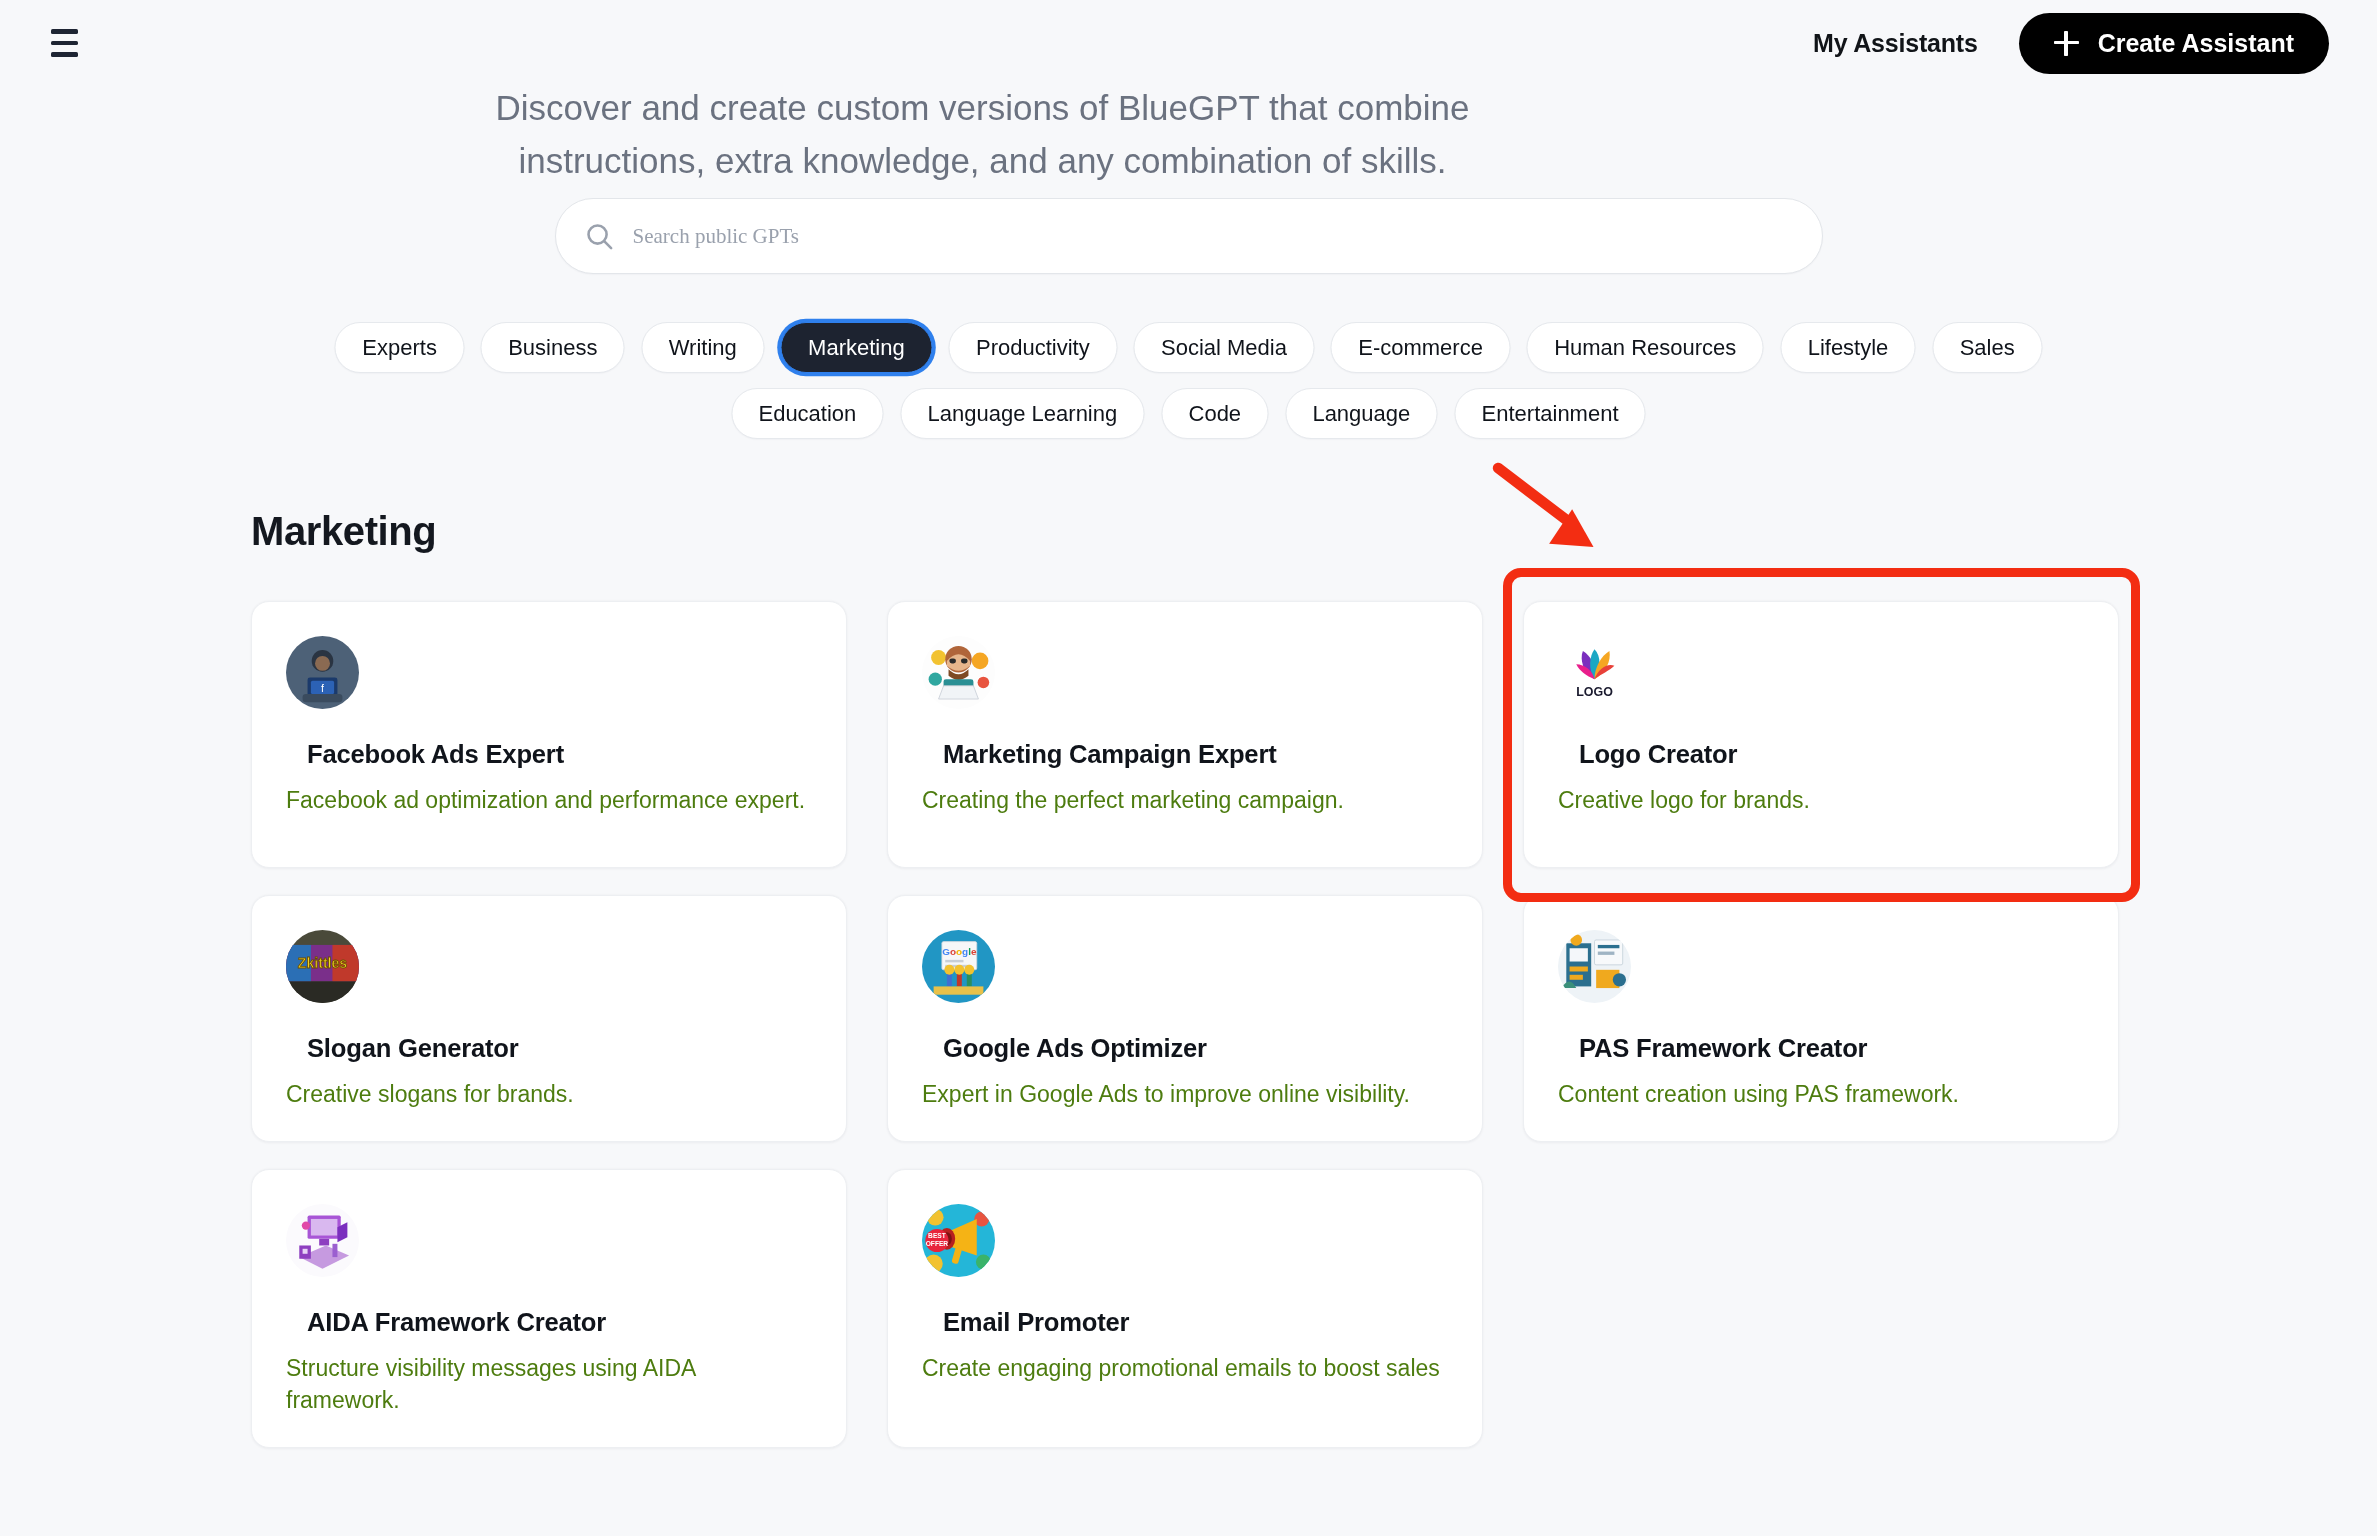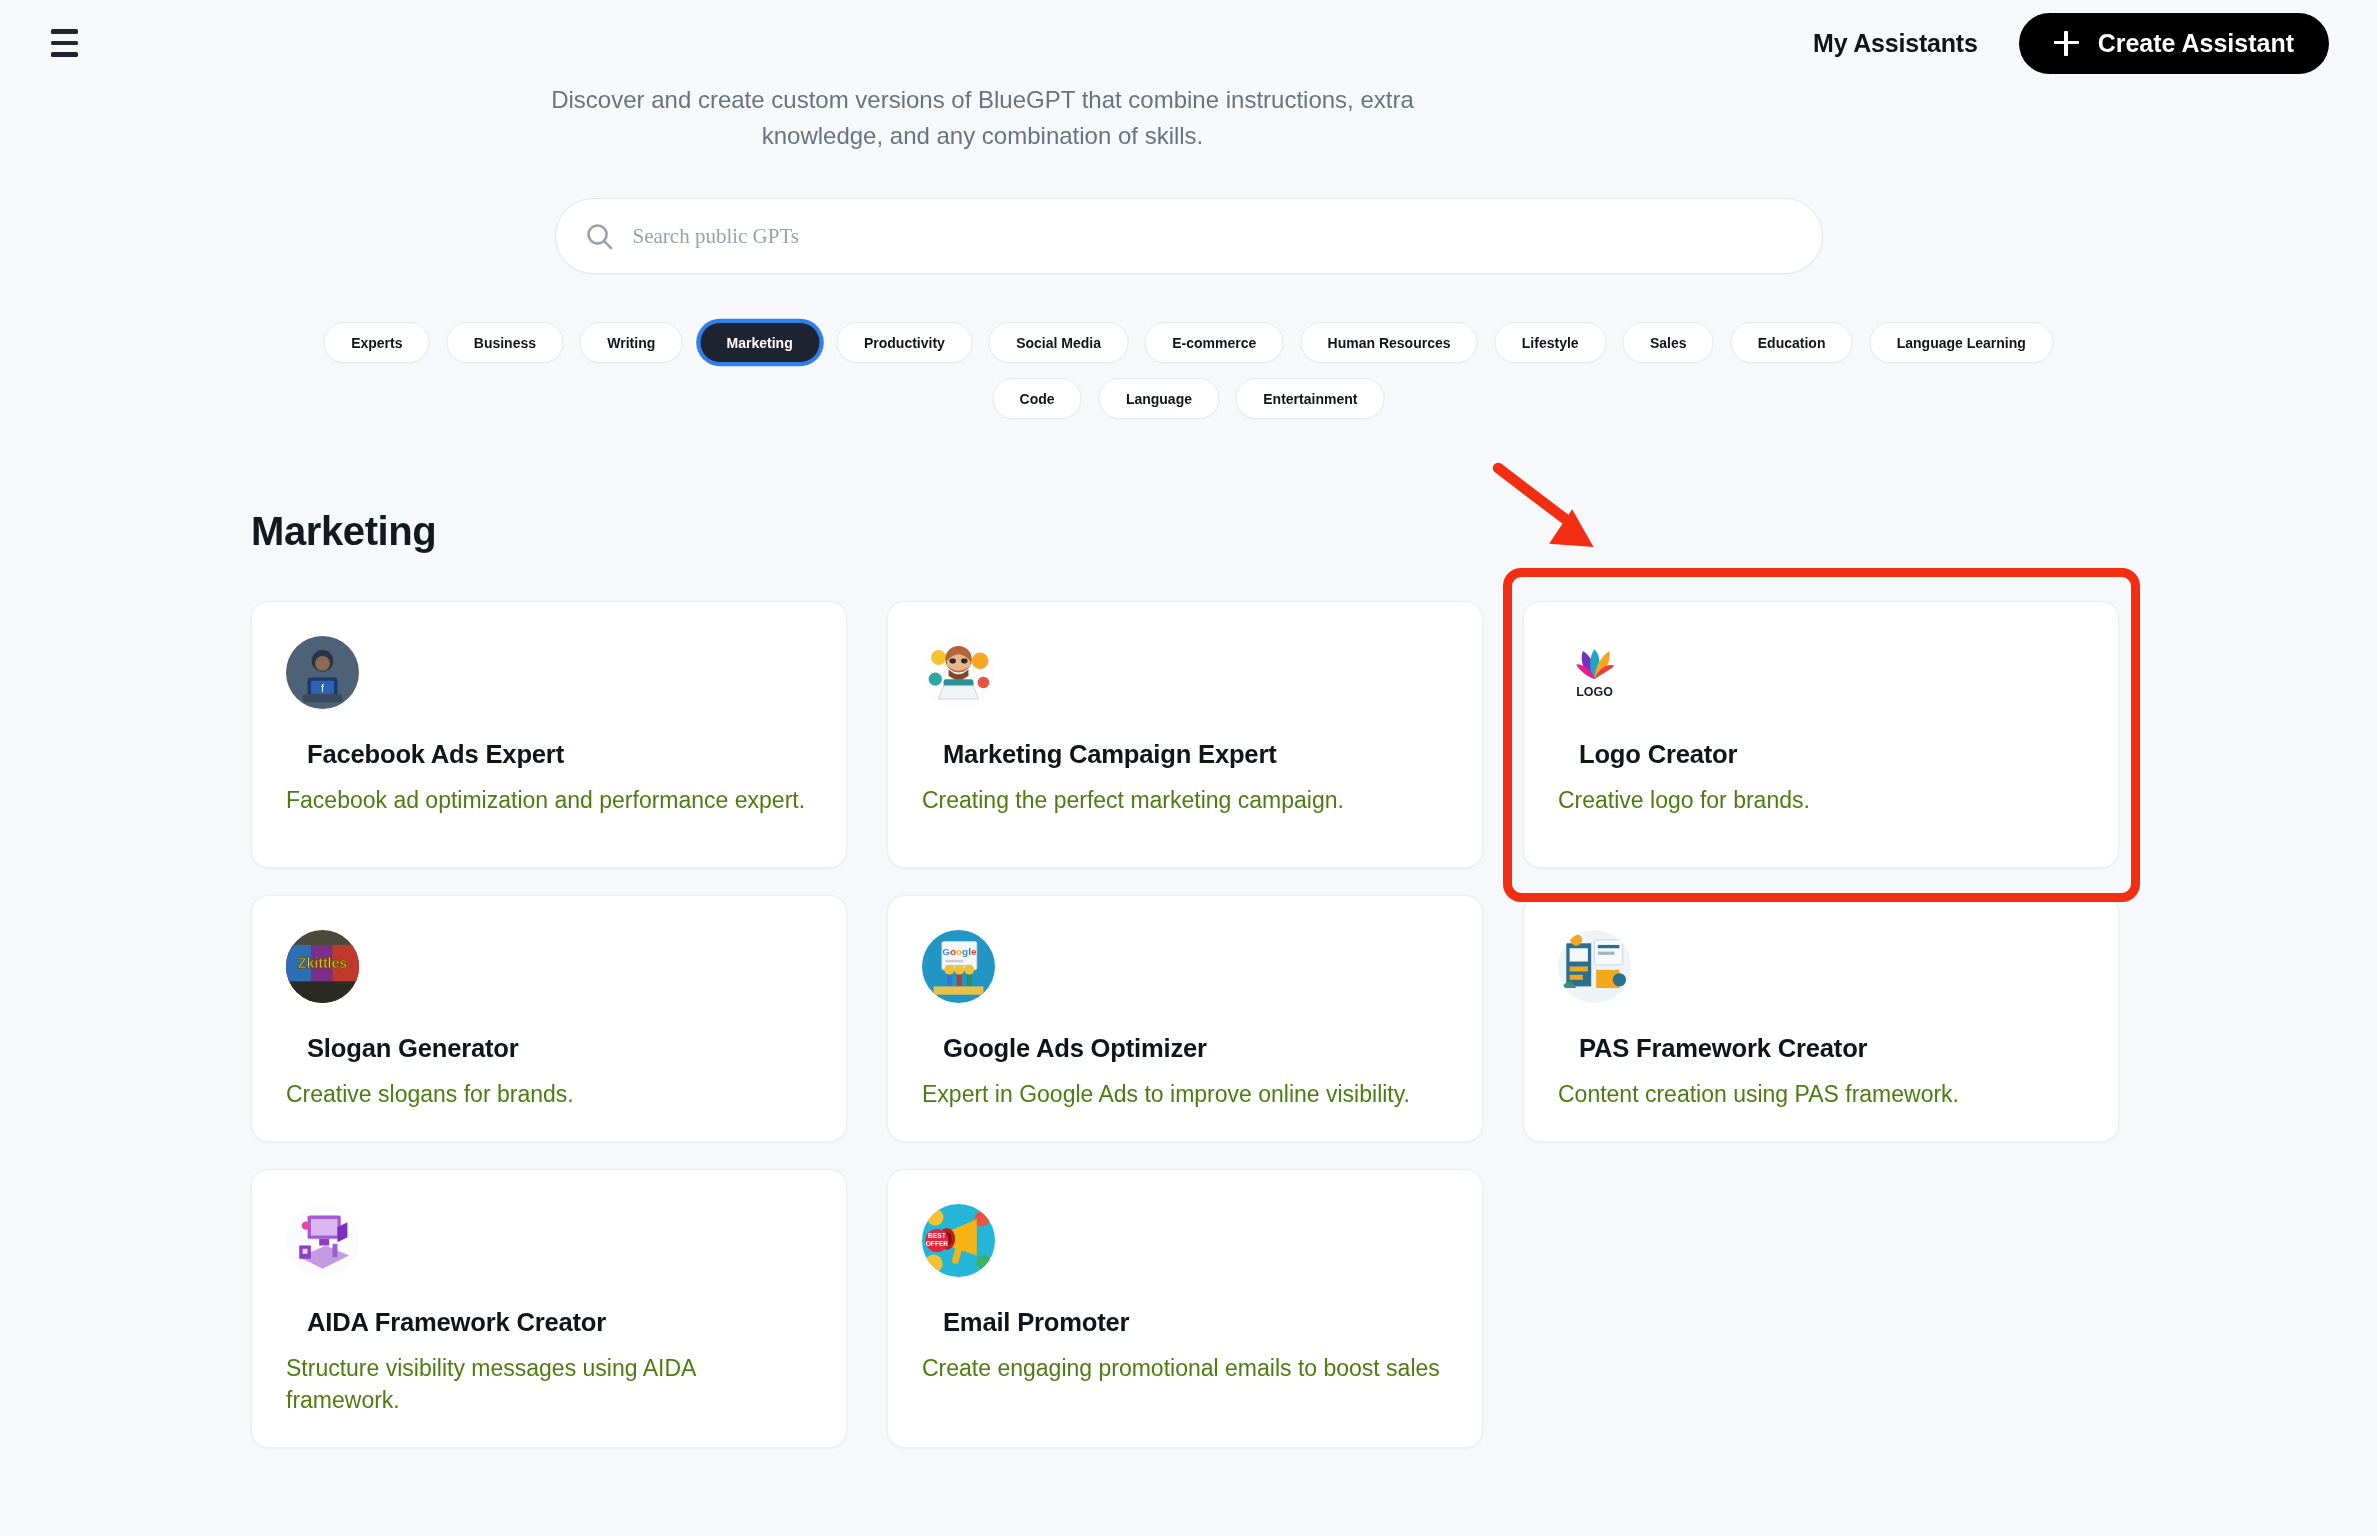--- a/index.html
+++ b/index.html
@@ -42,21 +42,21 @@
   }
   .plus-icon::before, .plus-icon::after {
     content: ""; position: absolute; background: #fff; border-radius: 0.8px;
   }
   .plus-icon::before { left: 0; top: 10.7px; width: 25px; height: 3.3px; }
   .plus-icon::after  { top: 0; left: 10.7px; width: 3.3px; height: 25px; }
 
   
   .subtitle {
     position: absolute; top: 82px; left: 0; width: 1965px;
-    text-align: center; font-size: 24px; line-height: 1.5; color: #6b7280;
+    text-align: center; font-size: 35px; line-height: 1.5; color: #6b7280;
     padding: 0 495px;
   }
 
   
   .search-wrap {
     position: absolute; top: 198px; left: 50%; transform: translateX(-50%);
     width: 1268px; height: 76px;
   }
   .search-box {
     width: 100%; height: 76px; background: #fff; border: 1.6px solid #e3e6ea;
@@ -72,22 +72,22 @@
   .search-input::placeholder { color: #9aa1ad; }
 
   
   .cats {
     position: absolute; top: 322px; left: 50%; transform: translateX(-50%);
     width: 1815px; display: flex; flex-wrap: wrap; justify-content: center;
     gap: 15px 16.5px;
   }
   .pill {
     background: #fff; border: 1.6px solid #e6e9ed; border-radius: 824px;
-    height: 41px; padding: 0 26.4px; display: inline-flex; align-items: center;
-    font-size: 14px; font-weight: 700; color: #10141b; cursor: pointer;
+    height: 51px; padding: 0 26.4px; display: inline-flex; align-items: center;
+    font-size: 22px; font-weight: 400; color: #10141b; cursor: pointer;
     font-family: "Liberation Sans", sans-serif; white-space: nowrap;
     box-shadow: 0 0.8px 1.6px rgba(16,24,40,0.04);
   }
   .pill.active {
     background: #1d2330; color: #fff; border-color: #2f80ed;
     box-shadow: 0 0 0 3.3px #2f80ed;
   }
 
   
   .section-title {

